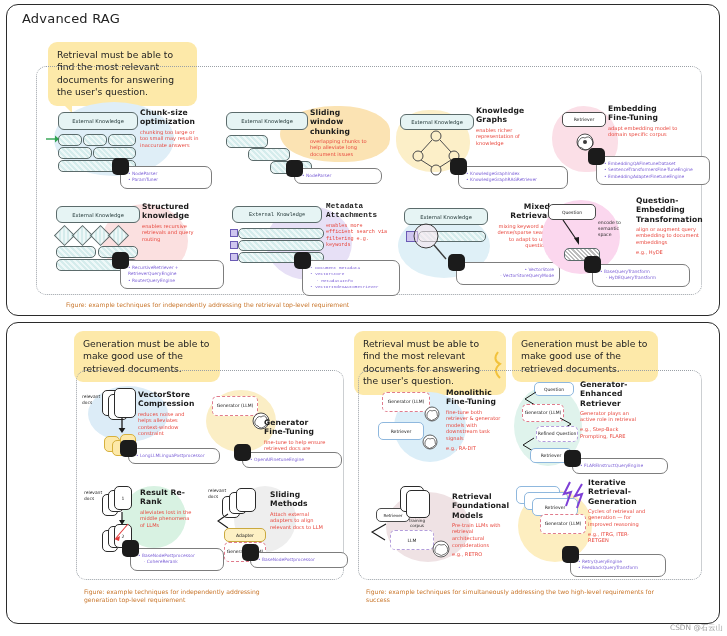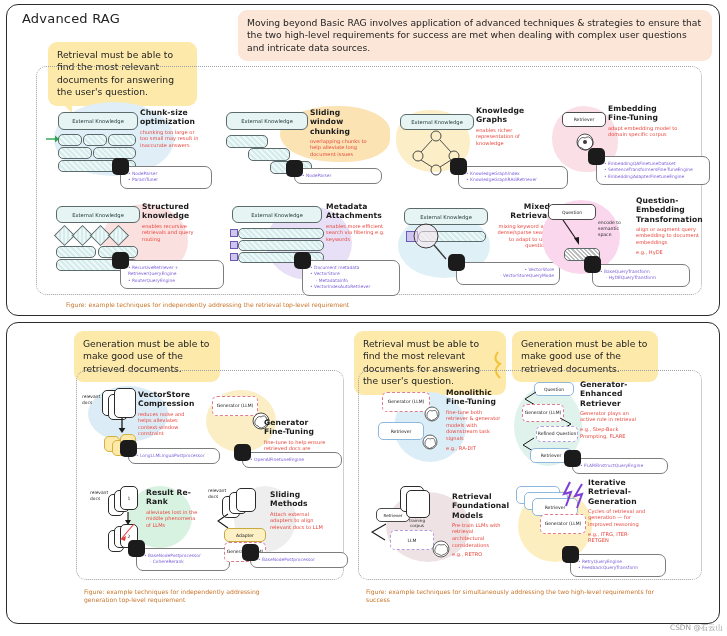--- a/index.html
+++ b/index.html
@@ -55,23 +55,20 @@
   svg{position:absolute;overflow:visible;pointer-events:none;}
 </style>
 </head>
 <body>
 
 <div class="canvas">
 
   <div class="panel top"></div>
   <div class="panel-title" style="left:22px;top:11px;">Advanced RAG</div>
 
-  <div class="bubble peach" style="left:238px;top:10px;width:456px;">
-    <span>Moving beyond Basic RAG involves application of advanced techniques &amp; strategies to ensure that the two high-level requirements for success are met when dealing with complex user questions and intricate data sources.</span>
-  </div>
 
   <div class="bubble yellow" style="left:48px;top:42px;width:131px;">
     <span>Retrieval must be able to find the most relevant documents for answering the user's question.</span>
     <span class="tail" style="left:16px;bottom:-7px;border-left:8px solid transparent;border-right:0 solid transparent;border-top:8px solid #fde9a9;"></span>
   </div>
 
   <div class="dotted" style="left:36px;top:66px;width:664px;height:227px;"></div>
 
   <div class="tech" style="left:52px;top:104px;width:160px;height:86px;">
     <div class="blob" style="left:2px;top:-2px;width:120px;height:74px;background:#dfeef7;"></div>
@@ -181,21 +178,21 @@
     </div>
     <div class="api" style="left:68px;top:60px;width:90px;">
       <div class="blk"></div>
       <ul>
         <li>RecursiveRetriever + RetrieverQueryEngine</li>
         <li>RouterQueryEngine</li>
       </ul>
     </div>
   </div>
 
-  <div class="tech" style="left:228px;top:200px;width:165px;height:88px;">
+  <div class="tech" style="left:228px;top:200px;width:165px;height:88px;font-family:Liberation Mono, monospace;">
     <div class="blob" style="left:38px;top:6px;width:86px;height:74px;background:#e7e0f6;border-radius:50%;"></div>
     <div class="kbox head" style="left:4px;top:6px;width:88px;height:15px;">External Knowledge</div>
     <div class="dot-sq" style="left:2px;top:29px;"></div>
     <div class="kbox" style="left:10px;top:28px;width:84px;height:9px;"></div>
     <div class="dot-sq" style="left:2px;top:41px;"></div>
     <div class="kbox" style="left:10px;top:40px;width:84px;height:9px;"></div>
     <div class="dot-sq" style="left:2px;top:53px;"></div>
     <div class="kbox" style="left:10px;top:52px;width:84px;height:9px;"></div>
     <div style="position:absolute;left:98px;top:2px;width:62px;">
       <h4>Metadata Attachments</h4>
@@ -316,21 +313,21 @@
       <div class="eg">e.g., Self-RAG</div>
     </div>
     <div class="api" style="left:36px;top:66px;width:86px;">
       <div class="blk"></div>
       <ul>
           <li>OpenAIFinetuneEngine</li>
         </ul>
     </div>
   </div>
 
-  <div class="tech" style="left:90px;top:486px;width:125px;height:86px;">
+  <div class="tech" style="left:84px;top:486px;width:125px;height:86px;">
     <div class="blob" style="left:38px;top:0px;width:64px;height:62px;background:#d8f2e2;border-radius:50%;"></div>
     <div style="position:absolute;left:0px;top:4px;width:22px;font-size:4.4px;line-height:1.25;color:#2a2a2a;">relevant docs</div>
     <div class="node plain" style="left:18px;top:8px;width:14px;height:20px;border-color:#2b2b2b;">3</div>
     <div class="node plain" style="left:24px;top:4px;width:14px;height:20px;border-color:#2b2b2b;">2</div>
     <div class="node plain" style="left:30px;top:0px;width:16px;height:22px;border-color:#2b2b2b;">1</div>
     <svg style="left:32px;top:26px;width:14px;height:14px;">
       <line x1="6" y1="0" x2="6" y2="9" stroke="#1b1b1b" stroke-width="1.2"></line>
       <polygon points="3,8 6,13 9,8" fill="#1b1b1b"></polygon>
     </svg>
     <div class="node plain" style="left:18px;top:44px;width:14px;height:20px;border-color:#2b2b2b;">3</div>

